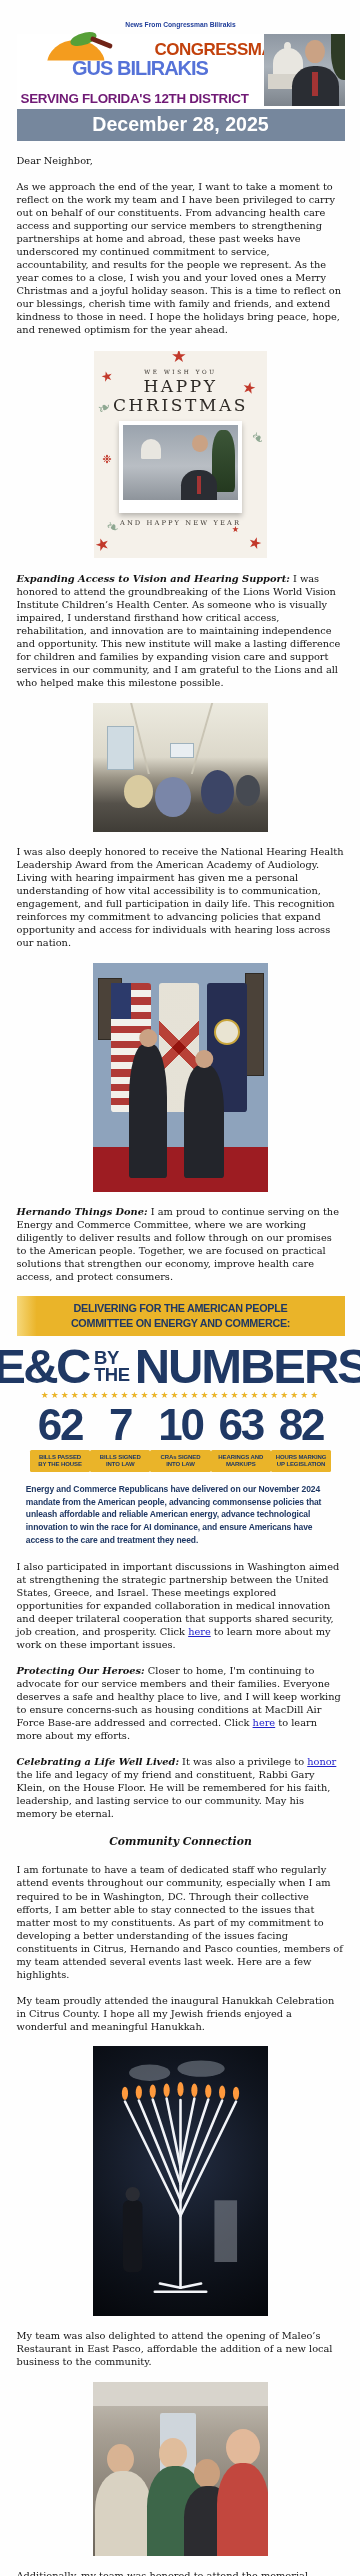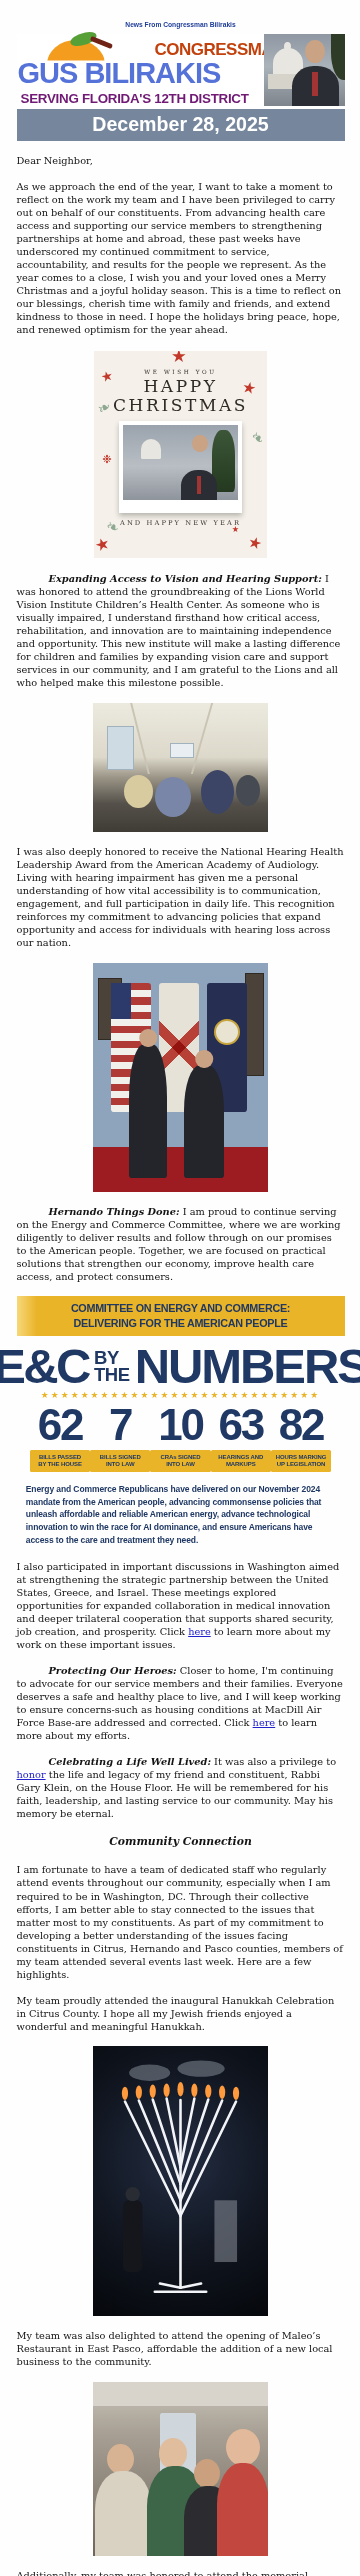--- a/index.html
+++ b/index.html
@@ -17,21 +17,21 @@
   .citrus .body { position:absolute; left:0; top:5.2px; width:58px; height:49px;
                   background:#f49c1e; border-radius:50%;
                   clip-path: polygon(0 0,100% 0,100% 42%,0 42%); }
   .citrus .leaf { position:absolute; left:23px; top:-2.1px; width:27px; height:12.4px;
                   background:#57a038; border-radius:60% 40% 60% 40%; transform:rotate(-12deg); }
   .citrus .stem { position:absolute; left:43px; top:5.2px; width:23px; height:4.6px;
                   background:#6f2317; border-radius:2.1px; transform:rotate(22deg); }
   .hdr-congressman { position:absolute; left:106px; top:6.2px; color:#c2410c;
                      font-weight:bold; font-size:17px; letter-spacing:-0.5px;margin-left:32px; }
   .hdr-name { position:absolute; left:1px; top:23px; width:245px; color:#5572d8;
-              font-weight:bold; font-size:29px; letter-spacing:-1px; white-space:nowrap; }
+              font-weight:bold; font-size:20px; letter-spacing:-1px; white-space:nowrap;text-align:center; }
   .hdr-tagline { position:absolute; left:4.1px; top:57px; color:#701a75;
                  font-weight:bold; font-size:13.4px; letter-spacing:-0.3px; white-space:nowrap; }
   .header-photo { width:81px; height:72px; position:relative; overflow:hidden;
                   background:linear-gradient(180deg,#8e97a2 0%,#aab2ba 45%,#7d848c 100%); }
   .dome { position:absolute; left:9.3px; top:14.4px; width:30px; height:30px; background:#e8e6e0;
           border-radius:50% 50% 8% 8%; }
   .dome-top { position:absolute; left:20.6px; top:8.2px; width:7.2px; height:9.3px; background:#e8e6e0; border-radius:50%; }
   .dome-base { position:absolute; left:4.1px; top:40px; width:41px; height:15.5px; background:#d6d3cb; }
   .suit { position:absolute; right:5.2px; bottom:-4.1px; width:47px; height:44px; background:#2a2d33;
           border-radius:46% 46% 0 0; }
@@ -39,21 +39,21 @@
   .face { position:absolute; right:19.6px; top:6.2px; width:19.6px; height:23px; background:#caa284; border-radius:50%; }
   .tree-right { position:absolute; right:-7.2px; top:0; width:20.6px; height:46px; background:#2e3b26; border-radius:0 0 0 60%; }
 
   .date-bar { margin:2.1px 16.5px 0 16.5px; background:#76879d; color:#ffffff; text-align:center;
               font-family:"Liberation Sans", sans-serif; font-weight:bold; font-size:19.6px;
               padding:4.1px 0 5.2px 0; }
 
   
   .content { margin:0 16.5px; font-size:9.8px; line-height:1.33; }
   .content p { margin:13px 0; }
-  .lead { font-weight:bold; font-style:italic;margin-left:32px; }
+  .lead { font-weight:bold; font-style:italic; }
   a.body-link { color:#2222cc; text-decoration:underline; }
   .center-head { text-align:center; font-weight:bold; font-style:italic; font-size:10.8px; margin:14.4px 0; }
 
   
   .card { width:173px; height:207px; margin:14.4px auto; background:#f5f1ea; position:relative;
           text-align:center; overflow:hidden; }
   .card-pre { margin-top:18.5px; font-size:5.7px; letter-spacing:2.6px; color:#3a352f; }
   .card-big { font-size:17px; letter-spacing:2.6px; color:#2e2a26; line-height:1.15; }
   .card-frame { width:123px; height:92px; margin:5.2px auto 0 auto; background:#ffffff;
                 box-shadow:0 3.1px 5.2px rgba(0,0,0,0.25); padding:4.1px 4.1px 13.4px 4.1px; }
@@ -212,22 +212,22 @@
       <div class="figure" style="left:91px;bottom:13.4px;width:40px;height:113px;">
           <div class="head"></div>
         </div>
     </div>
 
     <p><span class="lead">Hernando Things Done:</span><span>  I am proud to continue serving on the Energy and Commerce Committee, where we are working diligently to deliver results and follow through on our promises to the American people. Together, we are focused on practical solutions that strengthen our economy, improve health care access, and protect consumers.</span></p>
   </div>
 
   <div class="infographic" style="margin-left:16.5px;margin-right:16.5px;">
     <div class="ig-banner">
+      <div>DELIVERING FOR THE AMERICAN PEOPLE</div>
       <div>COMMITTEE ON ENERGY AND COMMERCE:</div>
-      <div>DELIVERING FOR THE AMERICAN PEOPLE</div>
     </div>
     <div class="ig-headline">
       <span class="ig-ec">E&amp;C</span>
       <span class="ig-bythe">
         <span>BY</span>
         <span>THE</span>
       </span>
       <span class="ig-numbers-word">NUMBERS</span>
     </div>
     <div class="ig-stars">★★★★★★★★★★★★★★★★★★★★★★★★★★★★</div>

